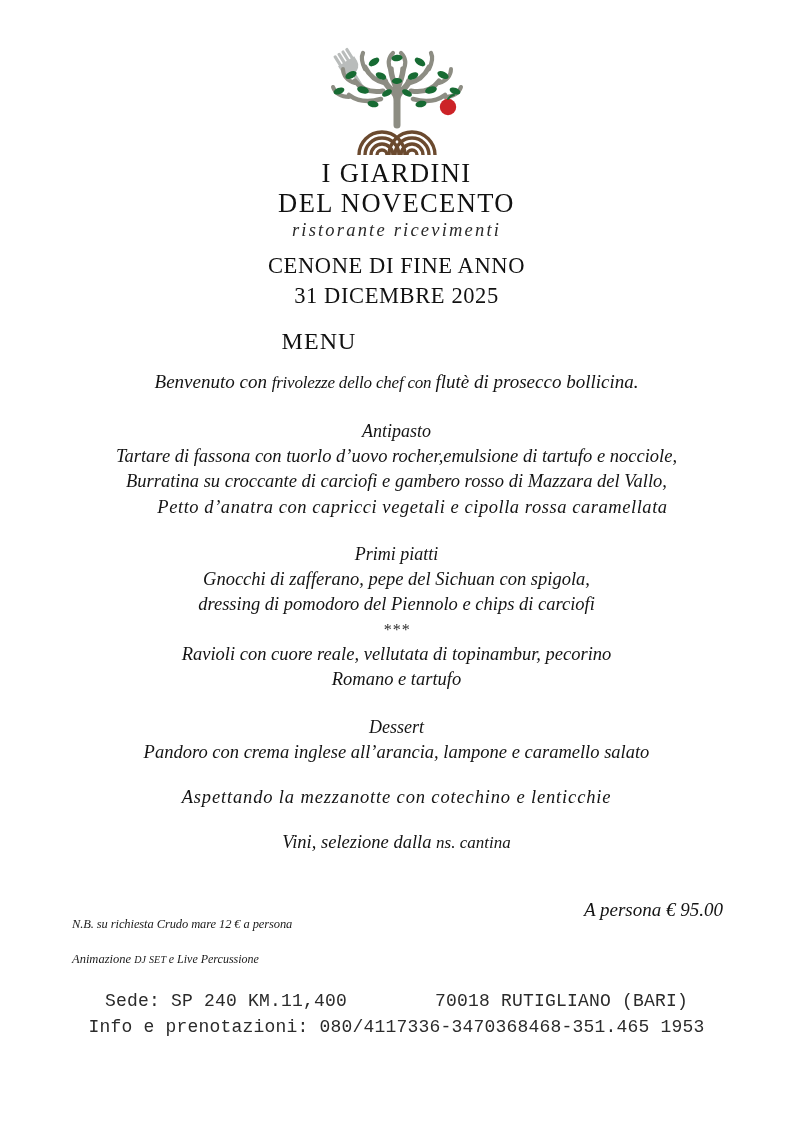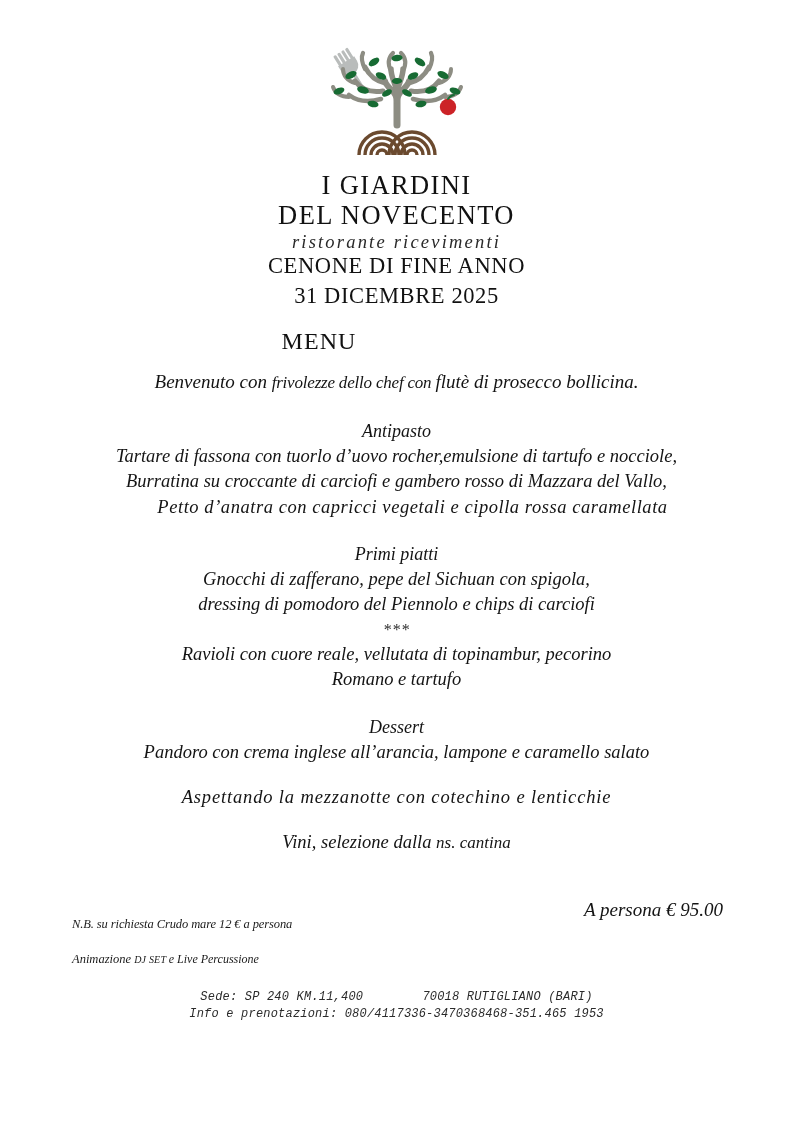--- a/index.html
+++ b/index.html
@@ -30,21 +30,21 @@
     width: 793px;
     text-align: center;
   }
   .logo-mark {
     width: 160px;
     height: 110px;
     margin: 0 auto;
     display: block;
   }
   .logo-name {
-    margin-top: 16px;
+    margin-top: 4px;
     font-family: "Liberation Serif", "DejaVu Serif", serif;
     font-size: 26.5px;
     letter-spacing: 1.4px;
     line-height: 1.12;
     color: #111111;
     font-weight: 400;
   }
   .logo-name .ln {
     display: block;
     white-space: nowrap;
@@ -180,25 +180,24 @@
   .note-anim .w3 { font-size: 12px; }
 
   
   .footer {
     position: absolute;
     top: 989px;
     left: 0;
     width: 793px;
     text-align: center;
     font-family: "Liberation Mono", "DejaVu Sans Mono", monospace;
-    font-size: 12px;
+    font-size: 18px;
     line-height: 1.42;
     color: #2b2b2b;
     letter-spacing: 0.2px;
-    font-style: italic;
   }
   .footer .ln { display: block; white-space: pre; }
 </style>
 </head>
 <body>
 
 <div class="page">
 
   <div class="logo-block">
     <svg class="logo-mark" viewBox="0 0 160 110">

